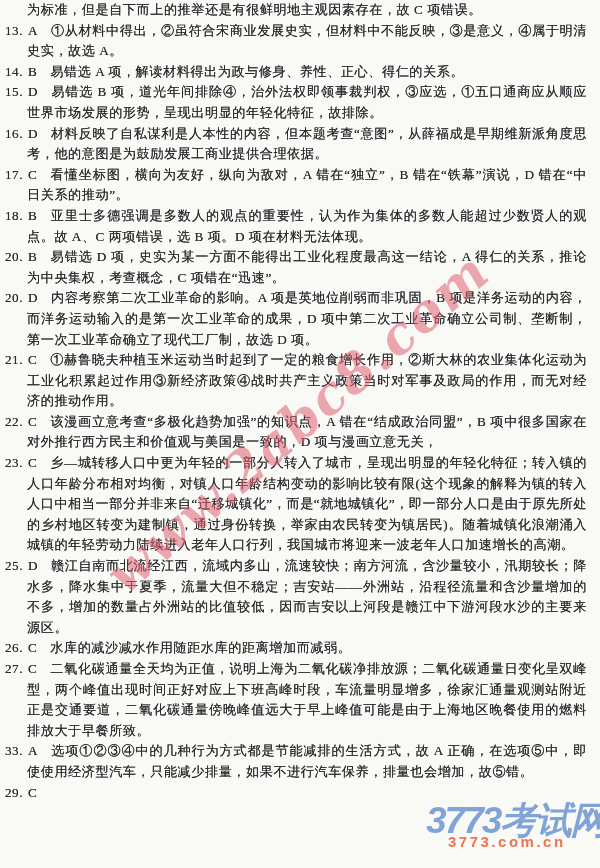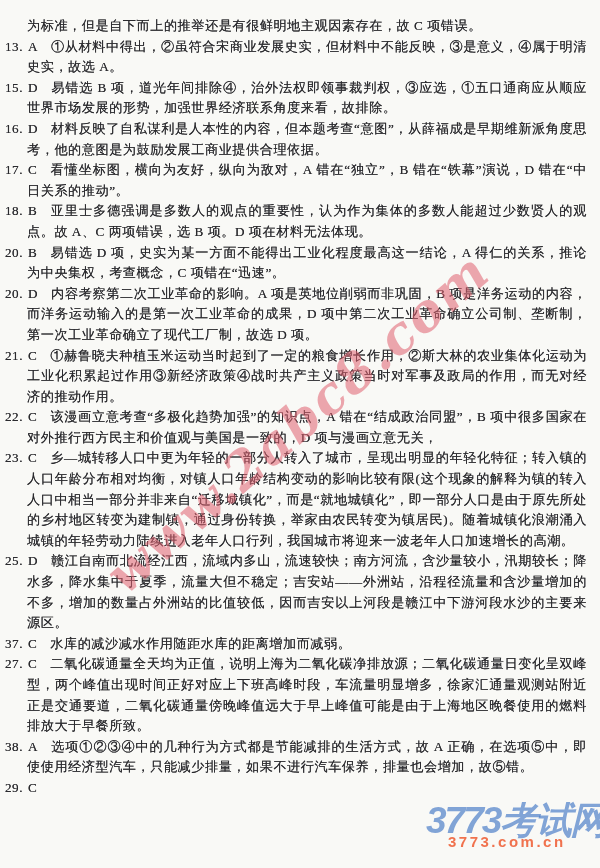--- a/index.html
+++ b/index.html
@@ -5,21 +5,21 @@
   html,body{margin:0;padding:0;}
   body{
     width:600px;height:868px;
     background:#f9f9f6;
     overflow:hidden;
     position:relative;
     font-family:"Liberation Serif","DejaVu Serif",serif;
   }
   .page{
     position:absolute;inset:0;
-    padding:16px 13px 0 5px;
+    padding:0 13px 0 5px;
     box-sizing:border-box;
     color:#2a2a2e;
     font-size:13.2px;
     line-height:20.6px;
     letter-spacing:0.5px;
     text-shadow:0 0 0.5px rgba(42,42,46,0.8);
   }
   .intro{
     margin:0 0 0 22px;
     text-align:justify;
@@ -77,23 +77,26 @@
 </head>
 <body>
 
 <div class="page">
   <p class="intro">为标准，但是自下而上的推举还是有很鲜明地主观因素存在，故 C 项错误。</p>
   <div id="answer-list">
   <div class="row">
     <span class="no">13.</span><span class="ans">A</span><span class="txt">①从材料中得出，②虽符合宋商业发展史实，但材料中不能反映，③是意义，④属于明清史实，故选 A。</span>
   </div>
 
+  <div class="row">
+    <span class="no">14.</span><span class="ans">B</span><span class="txt">易错选 A 项，解读材料得出为政与修身、养性、正心、得仁的关系。</span>
+  </div>
 
   <div class="row">
-    <span class="no">15.</span><span class="ans">D</span><span class="txt">易错选 B 项，道光年间排除④，治外法权即领事裁判权，③应选，①五口通商应从顺应世界市场发展的形势，加强世界经济联系角度来看，故排除。</span>
+    <span class="no">15.</span><span class="ans">D</span><span class="txt">易错选 B 项，道光年间排除④，治外法权即领事裁判权，③应选，①五口通商应从顺应世界市场发展的形势，呈现出明显的年轻化特征，故排除。</span>
   </div>
 
   <div class="row">
     <span class="no">16.</span><span class="ans">D</span><span class="txt">材料反映了自私谋利是人本性的内容，但本题考查“意图”，从薛福成是早期维新派角度思考，他的意图是为鼓励发展工商业提供合理依据。</span>
   </div>
 
   <div class="row">
     <span class="no">17.</span><span class="ans">C</span><span class="txt">看懂坐标图，横向为友好，纵向为敌对，A 错在“独立”，B 错在“铁幕”演说，D 错在“中日关系的推动”。</span>
   </div>
 
@@ -120,29 +123,29 @@
   <div class="row">
     <span class="no">23.</span><span class="ans">C</span><span class="txt">乡—城转移人口中更为年轻的一部分人转入了城市，呈现出明显的年轻化特征；转入镇的人口年龄分布相对均衡，对镇人口年龄结构变动的影响比较有限(这个现象的解释为镇的转入人口中相当一部分并非来自“迁移城镇化”，而是“就地城镇化”，即一部分人口是由于原先所处的乡村地区转变为建制镇，通过身份转换，举家由农民转变为镇居民)。随着城镇化浪潮涌入城镇的年轻劳动力陆续进入老年人口行列，我国城市将迎来一波老年人口加速增长的高潮。</span>
   </div>
 
 
   <div class="row">
     <span class="no">25.</span><span class="ans">D</span><span class="txt">赣江自南而北流经江西，流域内多山，流速较快；南方河流，含沙量较小，汛期较长；降水多，降水集中于夏季，流量大但不稳定；吉安站——外洲站，沿程径流量和含沙量增加的不多，增加的数量占外洲站的比值较低，因而吉安以上河段是赣江中下游河段水沙的主要来源区。</span>
   </div>
 
   <div class="row">
-    <span class="no">37.</span><span class="ans">C</span><span class="txt">水库的减沙减水作用随距水库的距离增加而减弱。</span>
+    <span class="no">26.</span><span class="ans">C</span><span class="txt">水库的减沙减水作用随距水库的距离增加而减弱。</span>
   </div>
 
   <div class="row">
     <span class="no">27.</span><span class="ans">C</span><span class="txt">二氧化碳通量全天均为正值，说明上海为二氧化碳净排放源；二氧化碳通量日变化呈双峰型，两个峰值出现时间正好对应上下班高峰时段，车流量明显增多，徐家汇通量观测站附近正是交通要道，二氧化碳通量傍晚峰值远大于早上峰值可能是由于上海地区晚餐使用的燃料排放大于早餐所致。</span>
   </div>
 
   <div class="row">
-    <span class="no">38.</span><span class="ans">A</span><span class="txt">选项①②③④中的几种行为方式都是节能减排的生活方式，故 A 正确，在选项⑤中，即使使用经济型汽车，只能减少排量，如果不进行汽车保养，排量也会增加，故⑤错。</span>
+    <span class="no">33.</span><span class="ans">A</span><span class="txt">选项①②③④中的几种行为方式都是节能减排的生活方式，故 A 正确，在选项⑤中，即使使用经济型汽车，只能减少排量，如果不进行汽车保养，排量也会增加，故⑤错。</span>
   </div>
 
   <div class="row">
     <span class="no">29.</span><span class="ans">C</span><span class="txt"></span>
   </div>
 
 </div>
 </div>
 
 <div class="wm-diagonal">www.2abc8.com</div>

